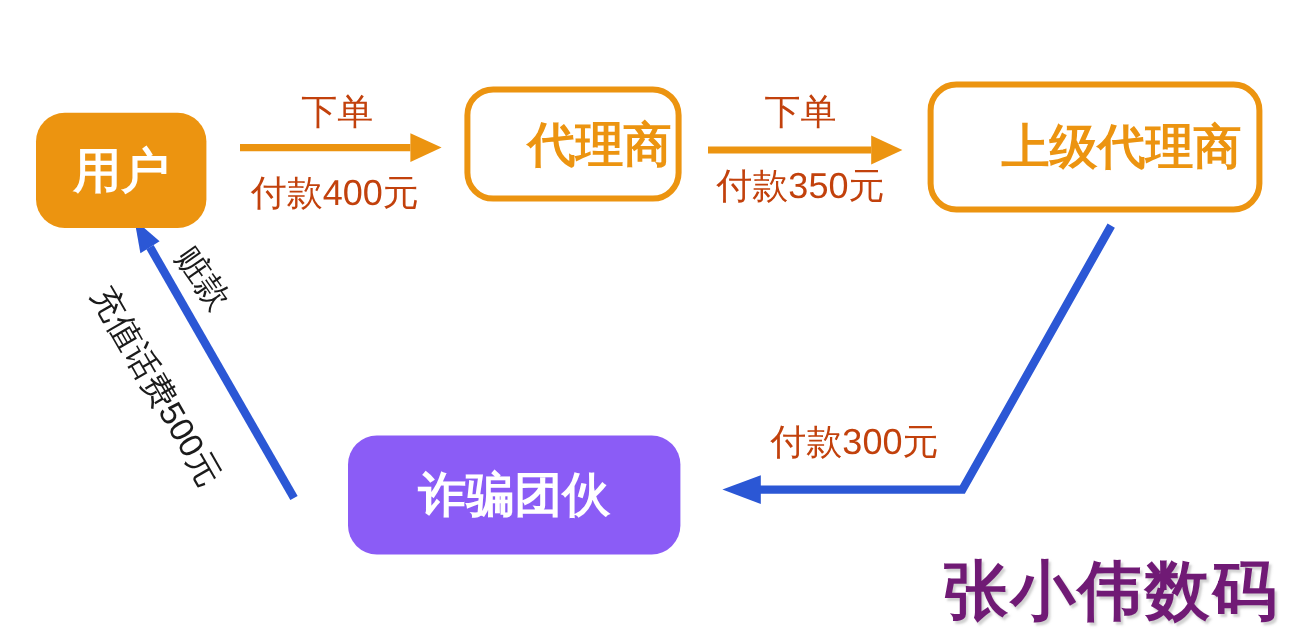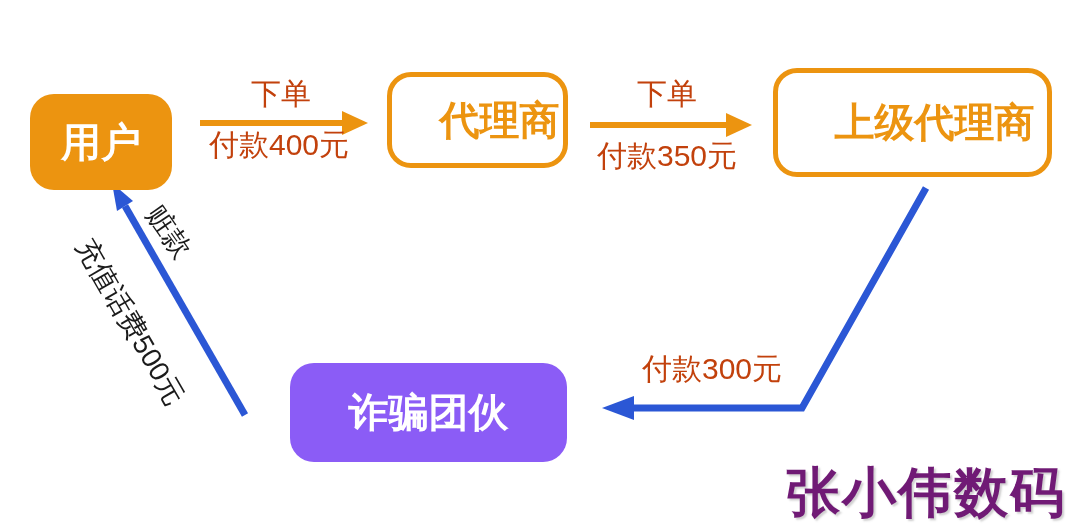--- a/index.html
+++ b/index.html
@@ -61,21 +61,21 @@
 
   <div class="node node-outline-orange" style="left:773px;top:68px;width:279px;height:109px;">
     <span>上级代理商</span>
   </div>
 
   <div class="node node-filled-blue" style="left:290px;top:363px;width:277px;height:99px;">
     <span>诈骗团伙</span>
   </div>
 
   <div class="edge-label" style="left:171px;top:77px;">下单</div>
-  <div class="edge-label" style="left:169px;top:128px;">付款400元</div>
+  <div class="edge-label" style="left:169px;top:145px;">付款400元</div>
 
   <div class="edge-label" style="left:557px;top:77px;">下单</div>
   <div class="edge-label" style="left:557px;top:139px;">付款350元</div>
 
   <div class="edge-label" style="left:602px;top:352px;">付款300元</div>
 
   <div class="rot-label rot-60" style="left:97px;top:233px;">充值话费500元</div>
   <div class="rot-label rot-55" style="left:166px;top:200px;">赃款</div>
 
   <div class="watermark">张小伟数码</div>

